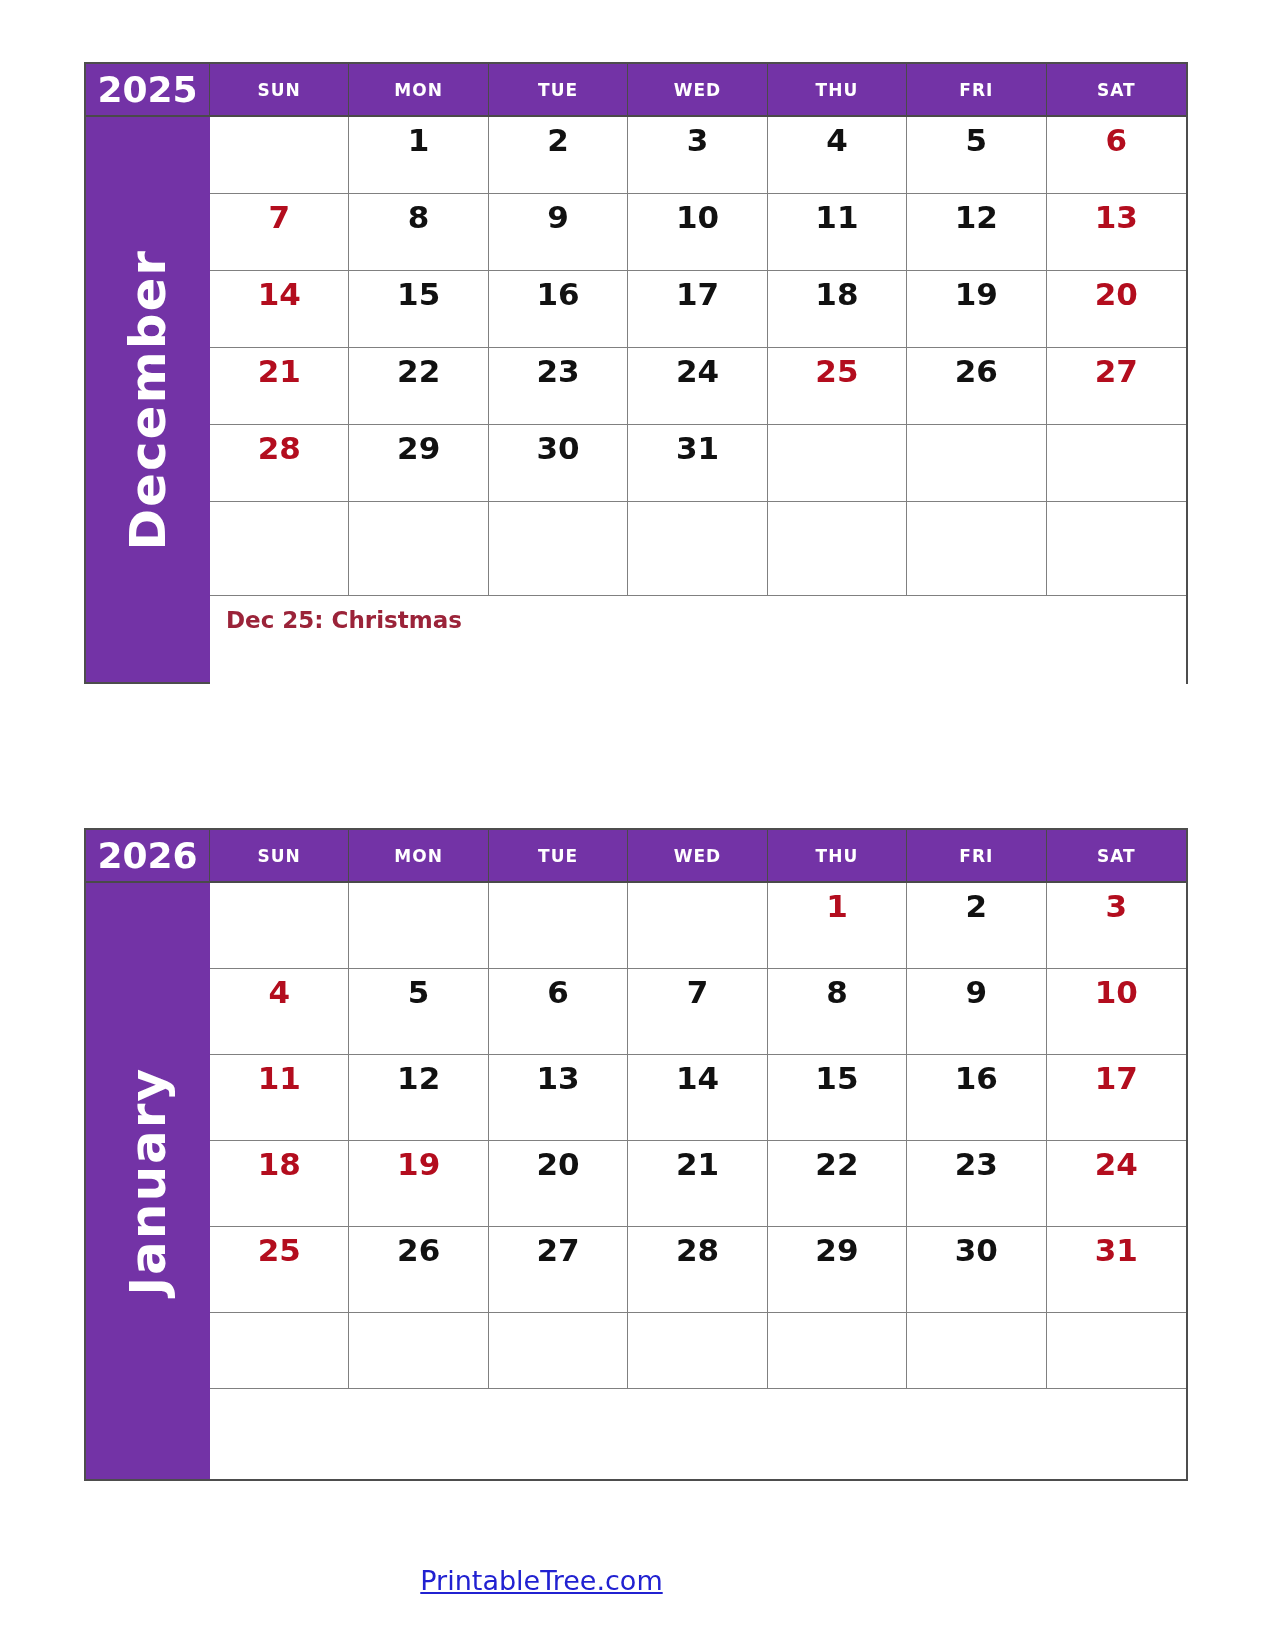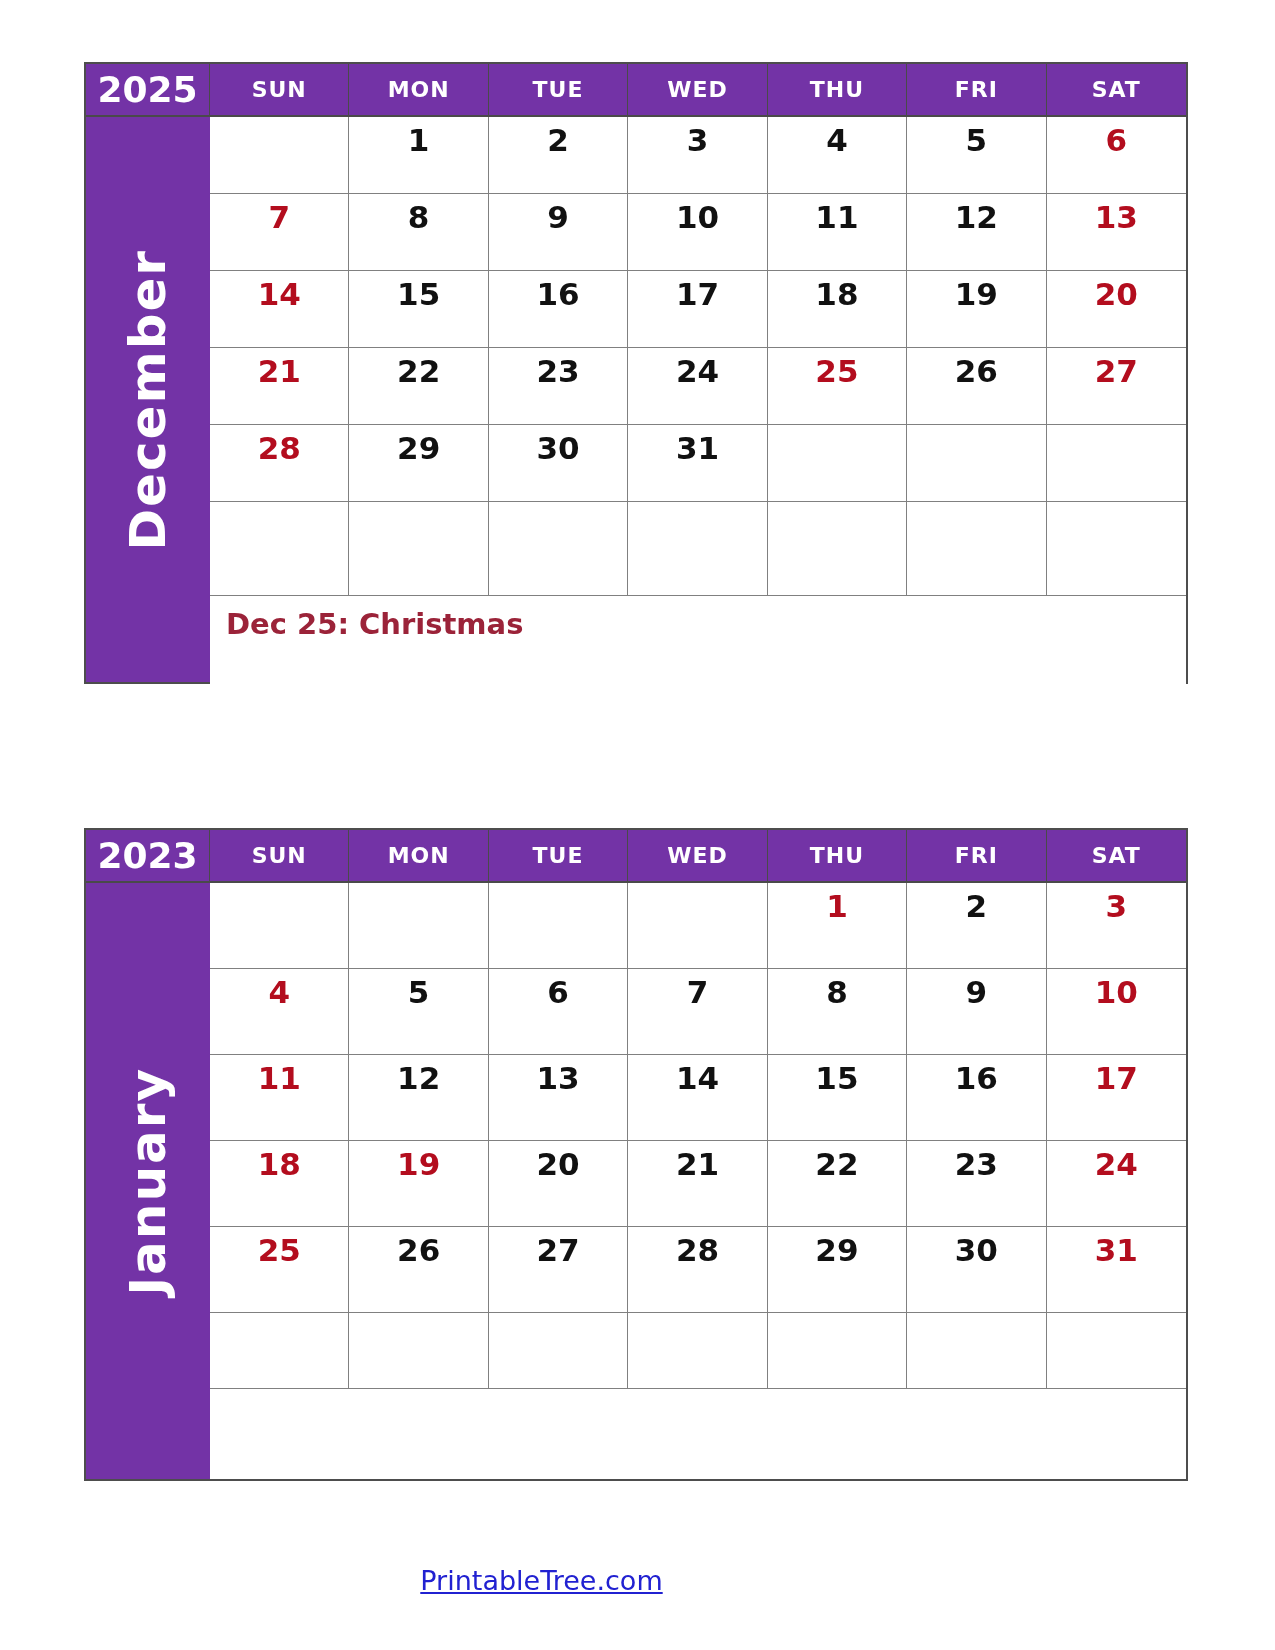--- a/index.html
+++ b/index.html
@@ -20,21 +20,21 @@
     border-bottom:2px solid #4a4a4a;box-sizing:border-box;
   }
   #cal-0 .header-row{height:53px;}
   #cal-1 .header-row{height:53px;}
   .year-cell{
     display:flex;align-items:center;justify-content:center;
     font-size:36px;font-weight:bold;border-right:1px solid #4a4a4a;box-sizing:border-box;
   }
   .dow-cell{
     display:flex;align-items:center;justify-content:center;
-    font-size:22px;font-weight:bold;letter-spacing:1px;
+    font-size:17px;font-weight:bold;letter-spacing:1px;
     border-right:1px solid #4a4a4a;box-sizing:border-box;
   }
   .dow-cell:last-child{border-right:none;}
 
   .cal-body{display:flex;flex-direction:row;height:calc(100% - 53px);}
   .sidebar{
     width:124px;flex:0 0 124px;background:#7333A6;
     display:flex;align-items:center;justify-content:center;box-sizing:border-box;
   }
   .month-label{
@@ -58,21 +58,21 @@
   #cal-1 .day-cell.empty-row{height:76px;}
   .day-cell.red{color:#B30D1E;}
 
   .notes-area{
     grid-column:1 / -1;background:#ffffff;
     padding:9px 0 0 16px;box-sizing:border-box;
   }
   #cal-0 .notes-area{height:88px;}
   #cal-1 .notes-area{height:93px;}
   .holiday-note{
-    color:#9B2339;font-size:29px;font-weight:bold;line-height:1.32;
+    color:#9B2339;font-size:23px;font-weight:bold;line-height:1.32;
   }
 
   .footer{
     position:absolute;left:0;top:1565px;width:1083px;text-align:center;
   }
   .footer a{
     color:#2121D1;font-size:27px;text-decoration:underline;
     font-family:"DejaVu Sans","Liberation Sans",sans-serif;
   }
 </style>
@@ -139,21 +139,21 @@
         <div class="day-cell empty-row"></div>
         <div class="notes-area">
           <div class="holiday-note">Dec 25: Christmas</div>
         </div>
       </div>
   </div>
 </div>
 
 <div class="calendar" id="cal-1">
   <div class="header-row">
-    <div class="year-cell">2023</div>
+    <div class="year-cell">2026</div>
   <div class="dow-cell">SUN</div>
       <div class="dow-cell">MON</div>
       <div class="dow-cell">TUE</div>
       <div class="dow-cell">WED</div>
       <div class="dow-cell">THU</div>
       <div class="dow-cell">FRI</div>
       <div class="dow-cell">SAT</div>
     </div>
   <div class="cal-body">
     <div class="sidebar">

